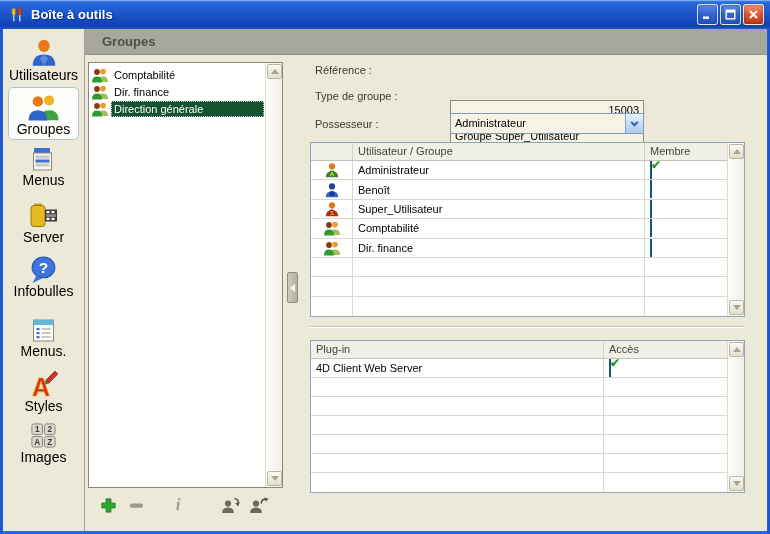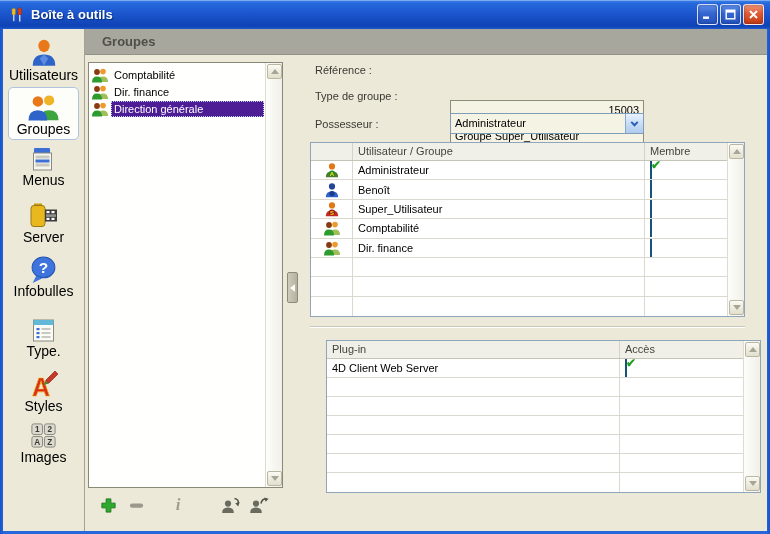--- a/index.html
+++ b/index.html
@@ -27,21 +27,21 @@
   .nav-sel{position:absolute;left:5px;width:71px;height:53px;background:#FDFDFA;border:1px solid #AFC4DC;border-radius:5px;}
   
   #sect-header{position:absolute;left:82px;top:0;width:682px;height:26px;background:#A8A79D;
     border-bottom:1px solid #93928A;display:flex;align-items:center;}
   #sect-header span{font-size:13px;font-weight:bold;color:#504F47;margin-left:17px;}
   
   #grouplist{position:absolute;left:85px;top:33px;width:195px;height:426px;background:#FFFFFE;border:1px solid #8A8876;}
   .gl-item{display:flex;align-items:center;height:17px;padding-left:3px;}
   .gl-item .gi{flex:none;width:16px;height:16px;margin-right:3px;}
   .gl-label{font-size:11px;line-height:16px;color:#000;padding:0 3px;flex:1;margin-right:1px;white-space:nowrap;}
-  .gl-item.selected .gl-label{background:#4c1d95;color:#fff;outline:1px dotted #BCD0F0;outline-offset:-1px;}
+  .gl-item.selected .gl-label{background:#14532d;color:#fff;outline:1px dotted #BCD0F0;outline-offset:-1px;}
   
   .vsb{position:absolute;top:0;right:0;width:17px;bottom:0;background:linear-gradient(90deg,#FDFDFB,#F1F0E8);border-left:1px solid #DEDCCE;}
   .sb-btn{position:absolute;left:1px;width:15px;height:15px;border:1px solid #B9B6A4;border-radius:2px;
     background:linear-gradient(180deg,#FBFAF4,#E2DfCC);display:flex;align-items:center;justify-content:center;}
   .sb-btn.up{top:1px;} .sb-btn.down{bottom:1px;}
   .tri-up{width:0;height:0;border-left:4px solid transparent;border-right:4px solid transparent;border-bottom:5px solid #A7A596;}
   .tri-down{width:0;height:0;border-left:4px solid transparent;border-right:4px solid transparent;border-top:5px solid #A7A596;}
   
   #splitter{position:absolute;left:284px;top:243px;width:11px;height:31px;background:linear-gradient(90deg,#CFCBBA,#B4B1A0);
     border:1px solid #8E8B7B;border-radius:2px;display:flex;align-items:center;justify-content:center;}
@@ -66,21 +66,21 @@
   .cb{width:13px;height:13px;border:1px solid #16527A;background:#fff;position:relative;margin:3px 0 0 5px;}
   .cb.checked::after{content:"✔";position:absolute;left:0px;top:-3px;font-size:12px;font-weight:bold;color:#1FA11F;}
   
   #mtable{top:113px;height:175px;}
   #mtable .c-icon{width:41px;flex:none;display:flex;align-items:center;justify-content:center;}
   #mtable .c-name{width:292px;flex:none;display:flex;align-items:center;}
   #mtable .c-mem{width:84px;flex:none;}
   #mtable .trow{height:19.4px;}
   #mtable .tbody,#ptable .tbody{width:calc(100% - 17px);}
   
-  #ptable{top:311px;height:153px;margin-left:16px;}
+  #ptable{top:311px;height:153px;}
   #ptable .c-name{width:292px;flex:none;display:flex;align-items:center;}
   #ptable .c-acc{width:125px;flex:none;}
   #ptable .trow{height:19px;}
   #sep{position:absolute;left:307px;top:297px;width:435px;height:2px;border-top:1px solid #C8C6B8;border-bottom:1px solid #FFFFFF;}
   
   .tbtn{position:absolute;top:466px;width:20px;height:20px;display:flex;align-items:center;justify-content:center;}
   .info-i{font-family:"Liberation Serif",serif;font-style:italic;font-weight:bold;font-size:17px;color:#A09E90;line-height:16px;}
 </style>
 </head>
 <body>
@@ -181,21 +181,21 @@
               <rect x="6.5" y="12" width="3" height="2.2"></rect>
               <rect x="6.5" y="16" width="3" height="2.2"></rect>
               <rect x="6.5" y="20" width="3" height="2.2"></rect>
             </g>
           <g stroke="#A8A89C" stroke-width="1.2">
               <line x1="11.5" y1="13" x2="20.5" y2="13"></line>
               <line x1="11.5" y1="17" x2="20.5" y2="17"></line>
               <line x1="11.5" y1="21" x2="20.5" y2="21"></line>
             </g>
         </svg>
-        <span class="nav-label">Type.</span>
+        <span class="nav-label">Menus.</span>
       </div>
 
       <div class="nav-item" style="top:340px;">
         <svg class="nav-ico" width="30" height="30" viewBox="0 0 30 30">
           <text x="12" y="27" text-anchor="middle" font-size="25" font-weight="bold" font-family="serif" fill="#D83018" stroke="#F0A818" stroke-width="0.7">A</text>
           <path d="M26 2 l3 3 -9 9 -4 1 1-4 z" fill="#C83828" stroke="#7A1A0E" stroke-width=".6"></path>
           <path d="M17 12 l-2.5 4.5 4.5-2.5 z" fill="#2E9B2E"></path>
         </svg>
         <span class="nav-label">Styles</span>
       </div>

